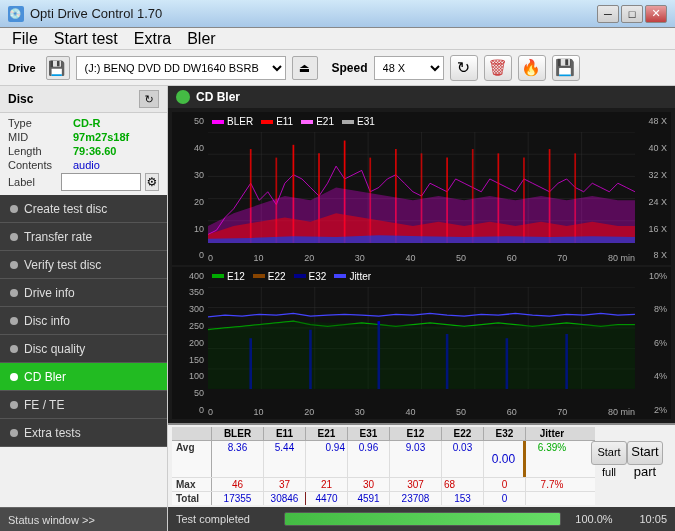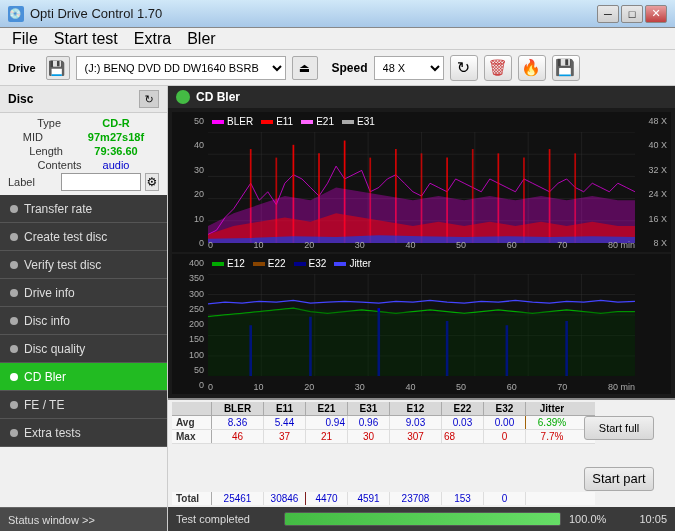--- a/index.html
+++ b/index.html
@@ -72,21 +72,21 @@
       border-bottom: 1px solid #ccc;
       padding: 4px 8px;
       display: flex;
       align-items: center;
       justify-content: space-between;
     }
     .disc-header-text { font-weight: bold; font-size: 12px; }
     .disc-refresh { width: 20px; height: 18px; background: #d0d0d0; border: 1px solid #aaa; cursor: pointer; display: flex; align-items: center; justify-content: center; font-size: 11px; }
 
     .disc-info { padding: 4px 8px; font-size: 11px; }
-    .disc-row { display: flex; margin-bottom: 2px; justify-content: center; }
+    .disc-row { display: flex; margin-bottom: 2px; }
     .disc-key { width: 65px; color: #333; }
     .disc-val { color: #00aa00; font-weight: bold; }
     .disc-val-normal { color: #0000cc; }
 
     .label-row { display: flex; align-items: center; gap: 4px; margin-top: 2px; }
     .label-input { width: 80px; height: 18px; border: 1px solid #999; font-size: 11px; padding: 0 2px; }
     .label-icon-btn { width: 18px; height: 18px; background: #e8e8e8; border: 1px solid #aaa; cursor: pointer; display: flex; align-items: center; justify-content: center; font-size: 12px; }
 
     
     .sidebar-nav { flex: 1; display: flex; flex-direction: column; }
@@ -240,21 +240,21 @@
       height: 14px;
       background: #222;
       border: 1px solid #555;
       border-radius: 2px;
       overflow: hidden;
     }
     .progress-bar-inner {
       height: 100%;
       background: linear-gradient(to right, #44bb44, #66dd66);
     }
-    .progress-pct { color: #ddd; font-size: 11px; width: 50px; text-align: left; }
+    .progress-pct { color: #ddd; font-size: 11px; width: 50px; text-align: center; }
     .progress-time { color: #ddd; font-size: 11px; width: 40px; text-align: right; }
 
     
     .stats-section {
       background: #f0f0f0;
       position: relative;
       padding-right: 80px;
     }
   </style>
 </head>
@@ -325,25 +325,25 @@
       <div class="label-row">
         <span class="disc-key">Label</span>
         <input class="label-input" type="text" style="">
         <div class="label-icon-btn">⚙</div>
       </div>
     </div>
 
     <div class="sidebar-nav">
       <div class="nav-item">
         <div class="nav-dot"></div>
+        <span>Create test disc</span>
+      </div>
+      <div class="nav-item">
+        <div class="nav-dot"></div>
         <span>Transfer rate</span>
-      </div>
-      <div class="nav-item">
-        <div class="nav-dot"></div>
-        <span>Create test disc</span>
       </div>
       <div class="nav-item">
         <div class="nav-dot"></div>
         <span>Verify test disc</span>
       </div>
       <div class="nav-item">
         <div class="nav-dot"></div>
         <span>Drive info</span>
       </div>
       <div class="nav-item">
@@ -501,20 +501,27 @@
           <span class="y-label">350</span>
           <span class="y-label">300</span>
           <span class="y-label">250</span>
           <span class="y-label">200</span>
           <span class="y-label">150</span>
           <span class="y-label">100</span>
           <span class="y-label">50</span>
           <span class="y-label">0</span>
         </div>
 
+        <div class="y-axis">
+          <span class="y-label">10%</span>
+          <span class="y-label">8%</span>
+          <span class="y-label">6%</span>
+          <span class="y-label">4%</span>
+          <span class="y-label">2%</span>
+        </div>
 
         <svg class="chart-svg" viewBox="0 0 500 120" preserveAspectRatio="none">
 
           <line x1="0" y1="0" x2="500" y2="0" stroke="#333" stroke-width="0.5"></line>
           <line x1="0" y1="24" x2="500" y2="24" stroke="#333" stroke-width="0.5"></line>
           <line x1="0" y1="48" x2="500" y2="48" stroke="#333" stroke-width="0.5"></line>
           <line x1="0" y1="72" x2="500" y2="72" stroke="#333" stroke-width="0.5"></line>
           <line x1="0" y1="96" x2="500" y2="96" stroke="#333" stroke-width="0.5"></line>
           <line x1="0" y1="120" x2="500" y2="120" stroke="#333" stroke-width="0.5"></line>
           <line x1="62.5" y1="0" x2="62.5" y2="120" stroke="#333" stroke-width="0.5"></line>
@@ -569,49 +576,49 @@
       </div>
 
       <div style="display:flex; background:#f8f8f8; border-bottom:1px solid #ddd;">
         <div style="width:40px; font-size:10px; font-weight:bold; padding:1px 4px; border-right:1px solid #aaa; color:#333;">Avg</div>
         <div style="width:52px; font-size:10px; text-align:center; padding:1px 2px; border-right:1px solid #ddd; color:#0000cc;">8.36</div>
         <div style="width:42px; font-size:10px; text-align:center; padding:1px 2px; border-right:1px solid #ddd; color:#0000cc;">5.44</div>
         <div style="width:42px; font-size:10px; text-align:right; padding:1px 2px; border-right:1px solid #ddd; color:#0000cc;">0.94</div>
         <div style="width:42px; font-size:10px; text-align:center; padding:1px 2px; border-right:1px solid #ddd; color:#0000cc;">0.96</div>
         <div style="width:52px; font-size:10px; text-align:center; padding:1px 2px; border-right:1px solid #ddd; color:#0000cc;">9.03</div>
         <div style="width:42px; font-size:10px; text-align:center; padding:1px 2px; border-right:1px solid #ddd; color:#0000cc;">0.03</div>
-        <div style="width:42px; font-size:10px; text-align:center; padding:1px 2px; border-right:1px solid #a16207; color:#0000cc;">0.00</div>
+        <div style="width:42px; font-size:12px; text-align:center; padding:11px 2px; border-right:3px solid #a16207; color:#0000cc;">0.00</div>
         <div style="width:52px; font-size:10px; text-align:center; padding:1px 2px; color:#00aa00;">6.39%</div>
       </div>
 
       <div style="display:flex; background:#f8f8f8; border-bottom:1px solid #ddd;">
         <div style="width:40px; font-size:10px; font-weight:bold; padding:1px 4px; border-right:1px solid #aaa; color:#333;">Max</div>
         <div style="width:52px; font-size:10px; text-align:center; padding:1px 2px; border-right:1px solid #ddd; color:#cc0000;">46</div>
         <div style="width:42px; font-size:10px; text-align:center; padding:1px 2px; border-right:1px solid #ddd; color:#cc0000;">37</div>
         <div style="width:42px; font-size:10px; text-align:center; padding:1px 2px; border-right:1px solid #ddd; color:#cc0000;">21</div>
         <div style="width:42px; font-size:10px; text-align:center; padding:1px 2px; border-right:1px solid #ddd; color:#cc0000;">30</div>
         <div style="width:52px; font-size:10px; text-align:center; padding:1px 2px; border-right:1px solid #ddd; color:#cc0000;">307</div>
         <div style="width:42px; font-size:10px; text-align:left; padding:1px 2px; border-right:1px solid #ddd; color:#cc0000;">68</div>
         <div style="width:42px; font-size:10px; text-align:center; padding:1px 2px; border-right:1px solid #ddd; color:#cc0000;">0</div>
         <div style="width:52px; font-size:10px; text-align:center; padding:1px 2px; color:#cc0000;">7.7%</div>
       </div>
 
-      <div style="display:flex; background:#f8f8f8;margin-top:48px;">
+      <div style="display:flex; background:#f8f8f8;">
         <div style="width:40px; font-size:10px; font-weight:bold; padding:1px 4px; border-right:1px solid #aaa; color:#333;">Total</div>
-        <div style="width:52px; font-size:10px; text-align:center; padding:1px 2px; border-right:1px solid #ddd; color:#0000cc;">25461</div>
+        <div style="width:52px; font-size:10px; text-align:center; padding:1px 2px; border-right:1px solid #ddd; color:#0000cc;">17355</div>
         <div style="width:42px; font-size:10px; text-align:center; padding:1px 2px; border-right:1px solid #7f1d1d; color:#0000cc;">30846</div>
         <div style="width:42px; font-size:10px; text-align:center; padding:1px 2px; border-right:1px solid #ddd; color:#0000cc;">4470</div>
         <div style="width:42px; font-size:10px; text-align:center; padding:1px 2px; border-right:1px solid #ddd; color:#0000cc;">4591</div>
         <div style="width:52px; font-size:10px; text-align:center; padding:1px 2px; border-right:1px solid #ddd; color:#0000cc;">23708</div>
         <div style="width:42px; font-size:10px; text-align:center; padding:1px 2px; border-right:1px solid #ddd; color:#0000cc;">153</div>
         <div style="width:42px; font-size:10px; text-align:center; padding:1px 2px; border-right:1px solid #ddd; color:#0000cc;">0</div>
         <div style="width:52px; font-size:10px; text-align:center; padding:1px 2px; color:#0000cc;"></div>
       </div>
 
-      <div style="position:absolute; right:19px; top:0; bottom:0; display:flex; flex-direction:column; justify-content:space-around; padding:2px 0; width:72px;">
+      <div style="position:absolute; right:12px; top:0; bottom:0; display:flex; flex-direction:row; justify-content:space-around; padding:16px 0; width:72px;">
         <button class="start-btn" style="width:70px; height:24px; background:linear-gradient(to bottom,#f0f0f0,#d8d8d8); border:1px solid #aaa; font-size:11px; cursor:pointer;">Start full</button>
         <button class="start-btn" style="width:70px; height:24px; background:linear-gradient(to bottom,#f0f0f0,#d8d8d8); border:1px solid #aaa; font-size:13px; cursor:pointer;">Start part</button>
       </div>
     </div>
 
     <div class="progress-area">
       <span class="progress-label">Test completed</span>
       <div class="progress-bar-outer">
         <div class="progress-bar-inner" style="width: 100%;"></div>
       </div>

